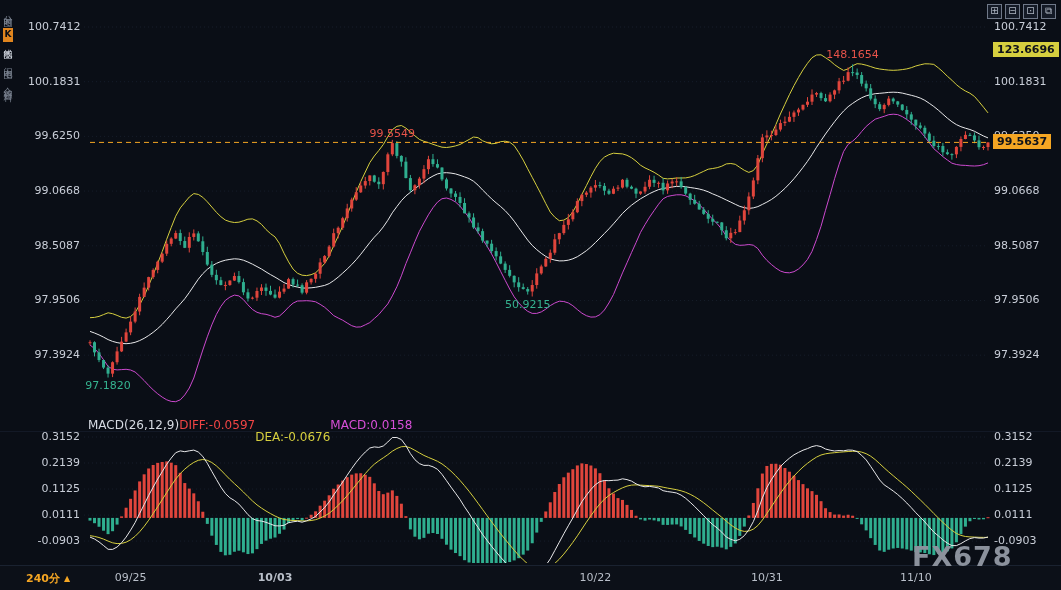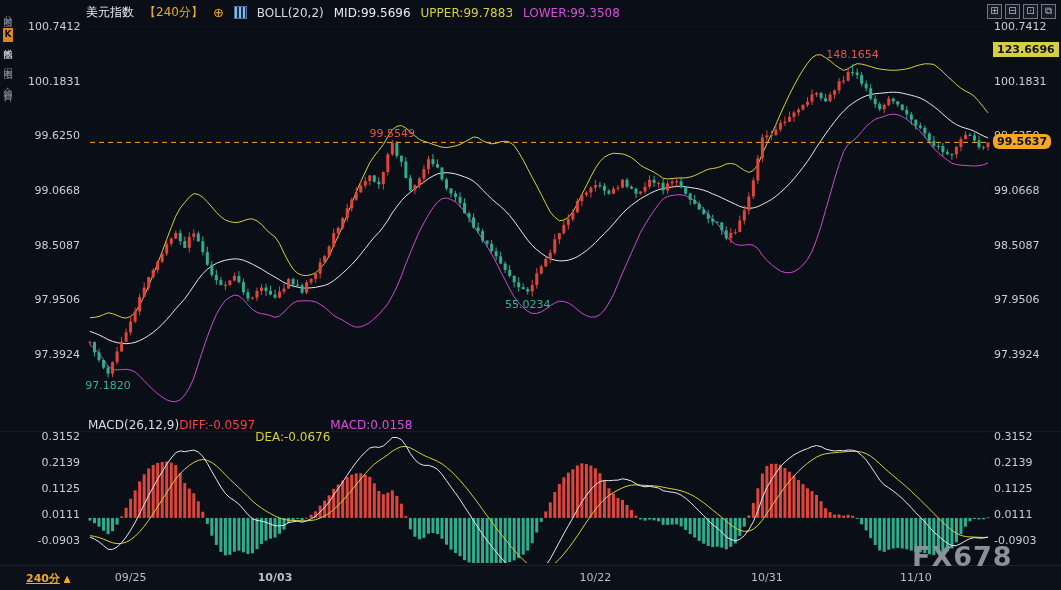--- a/index.html
+++ b/index.html
@@ -37,21 +37,21 @@
   .ann.up{color:#e8534a;}
   .ann.down{color:#35b390;}
   .macd-header{position:absolute;left:88px;top:418px;display:flex;font-size:12px;z-index:4;}
   .macd-l{color:#d6dae2;}
   .macd-diff{color:#ef4444;}
   .macd-dea{color:#d6cf3f;margin-top:12px;}
   .macd-m{color:#d84fd8;}
   .timebar{position:absolute;left:0;right:0;top:565px;height:25px;background:#0c1018;
            border-top:1px solid #1a2230;z-index:2;}
   .period-badge{position:absolute;left:26px;top:571px;color:#f5a623;font-size:11px;
-                font-weight:bold;display:flex;gap:4px;align-items:center;z-index:4;cursor:pointer;text-decoration:underline;}
+                font-weight:bold;display:flex;gap:4px;align-items:center;z-index:4;cursor:pointer;}
   .tri{font-size:8px;}
   .t-tick{position:absolute;top:571px;font-size:11px;color:#b9bfc9;transform:translateX(-50%);z-index:3;}
   #datebox{position:absolute;top:568px;background:#8a5716;color:#f2e9da;font-size:11px;
            padding:2px 8px;transform:translateX(-50%);z-index:4;white-space:nowrap;}
   #watermark{position:absolute;left:912px;top:541px;font-size:27px;font-weight:bold;
              color:#8b919c;letter-spacing:1px;z-index:4;}
 </style>
 </head>
 <body>
 
@@ -683,46 +683,36 @@
         <rect x="972.9623115577889" y="517.91184" width="3" height="1.1114154396442473" fill="#2fae8f"></rect>
         <rect x="977.4748743718593" y="517.91184" width="3" height="1.589754871573973" fill="#2fae8f"></rect>
         <rect x="981.9874371859296" y="517.91184" width="3" height="1.3925007231899826" fill="#2fae8f"></rect>
         <rect x="986.5" y="517.2006136256684" width="3" height="1" fill="#e0453c"></rect>
         <polyline points="90.0,535.7 94.5,536.4 99.0,537.5 103.5,539.1 108.1,541.1 112.6,542.8 117.1,543.6 121.6,543.4 126.1,542.2 130.6,539.8 135.1,536.3 139.6,531.8 144.2,526.3 148.7,520.2 153.2,513.5 157.7,506.7 162.2,499.7 166.7,492.6 171.2,485.7 175.7,479.1 180.3,473.5 184.8,469.1 189.3,465.4 193.8,462.4 198.3,460.3 202.8,459.5 207.3,460.3 211.8,462.5 216.4,465.9 220.9,470.1 225.4,474.8 229.9,479.4 234.4,483.6 238.9,487.7 243.4,492.0 247.9,496.5 252.5,501.0 257.0,504.9 261.5,508.1 266.0,511.0 270.5,513.6 275.0,516.0 279.5,518.0 284.0,519.5 288.6,520.1 293.1,520.5 297.6,520.6 302.1,520.9 306.6,520.9 311.1,520.5 315.6,519.7 320.1,518.1 324.7,516.0 329.2,513.2 333.7,509.5 338.2,505.3 342.7,500.7 347.2,495.6 351.7,490.2 356.2,484.6 360.8,479.0 365.3,473.6 369.8,468.5 374.3,464.2 378.8,460.8 383.3,457.8 387.8,454.7 392.3,451.2 396.9,448.5 401.4,446.7 405.9,446.5 410.4,447.9 414.9,450.3 419.4,452.9 423.9,455.4 428.4,457.4 433.0,459.3 437.5,461.3 442.0,463.9 446.5,467.3 451.0,471.2 455.5,475.6 460.0,480.4 464.5,485.7 469.1,491.3 473.6,497.2 478.1,503.3 482.6,509.5 487.1,515.7 491.6,521.8 496.1,527.8 500.6,533.7 505.2,539.4 509.7,544.9 514.2,550.2 518.7,555.3 523.2,559.8 527.7,563.9 532.2,567.1 536.7,568.9 541.3,569.4 545.8,568.6 550.3,566.7 554.8,563.4 559.3,559.2 563.8,554.1 568.3,548.4 572.8,542.4 577.4,535.8 581.9,529.0 586.4,522.2 590.9,515.7 595.4,509.5 599.9,503.9 604.4,499.2 608.9,495.5 613.5,492.5 618.0,490.0 622.5,487.8 627.0,486.1 631.5,485.1 636.0,484.9 640.5,485.1 645.0,485.4 649.6,485.6 654.1,485.9 658.6,486.3 663.1,487.2 667.6,488.1 672.1,488.9 676.6,489.7 681.1,490.8 685.7,492.3 690.2,494.3 694.7,496.7 699.2,499.6 703.7,502.8 708.2,506.3 712.7,510.0 717.2,513.6 721.8,517.3 726.3,521.2 730.8,524.9 735.3,528.0 739.8,530.3 744.3,531.4 748.8,531.1 753.3,529.2 757.9,525.5 762.4,520.0 766.9,513.5 771.4,506.7 775.9,499.9 780.4,493.3 784.9,487.0 789.4,481.3 794.0,476.0 798.5,471.3 803.0,467.0 807.5,463.3 812.0,460.0 816.5,457.1 821.0,455.0 825.5,453.8 830.1,453.1 834.6,452.7 839.1,452.2 843.6,451.9 848.1,451.5 852.6,451.3 857.1,451.3 861.6,452.1 866.2,453.7 870.7,456.2 875.2,459.6 879.7,463.7 884.2,467.9 888.7,471.9 893.2,475.7 897.7,479.5 902.3,483.3 906.8,487.2 911.3,491.3 915.8,495.6 920.3,499.9 924.8,504.3 929.3,508.8 933.8,513.5 938.4,518.0 942.9,522.4 947.4,526.5 951.9,530.3 956.4,533.4 960.9,535.4 965.4,536.5 969.9,536.9 974.5,537.1 979.0,537.3 983.5,537.4 988.0,537.4" fill="none" stroke="#d6cf3f" stroke-width="1"></polyline>
         <polyline points="90.0,537.1 94.5,539.0 99.0,541.9 103.5,545.5 108.1,549.3 112.6,549.4 117.1,547.0 121.6,542.7 126.1,537.1 130.6,530.2 135.1,522.6 139.6,513.5 144.2,504.5 148.7,495.4 153.2,487.1 157.7,479.1 162.2,471.7 166.7,464.3 171.2,458.1 175.7,452.7 180.3,450.9 184.8,451.7 189.3,450.8 193.8,450.1 198.3,452.0 202.8,456.4 207.3,463.3 211.8,471.4 216.4,479.4 220.9,487.1 225.4,493.5 229.9,497.8 234.4,500.5 238.9,504.1 243.4,509.2 247.9,514.6 252.5,518.7 257.0,520.5 261.5,521.1 266.0,522.3 270.5,524.0 275.0,525.8 279.5,525.9 284.0,525.3 288.6,522.7 293.1,521.8 297.6,521.2 302.1,522.2 306.6,520.8 311.1,518.9 315.6,516.4 320.1,512.0 324.7,507.4 329.2,501.9 333.7,494.9 338.2,488.6 342.7,482.0 347.2,475.2 351.7,468.5 356.2,462.3 360.8,456.7 365.3,452.0 369.8,448.0 374.3,446.9 378.8,447.4 383.3,446.0 387.8,442.0 392.3,437.5 396.9,437.5 401.4,439.6 405.9,445.6 410.4,453.6 414.9,459.7 419.4,463.6 423.9,465.4 428.4,465.3 433.0,466.8 437.5,469.3 442.0,474.4 446.5,480.7 451.0,487.1 455.5,493.2 460.0,499.5 464.5,506.8 469.1,513.5 473.6,520.9 478.1,527.5 482.6,534.5 487.1,540.4 491.6,546.3 496.1,551.8 500.6,557.2 505.2,562.2 509.7,567.0 514.2,571.5 518.7,575.4 523.2,578.2 527.7,580.2 532.2,579.8 536.7,576.3 541.3,571.4 545.8,565.4 550.3,558.9 554.8,550.5 559.3,542.2 563.8,533.8 568.3,525.8 572.8,518.0 577.4,509.6 581.9,501.7 586.4,495.3 590.9,489.5 595.4,484.7 599.9,481.6 604.4,480.5 608.9,480.7 613.5,480.3 618.0,480.1 622.5,478.8 627.0,479.6 631.5,481.1 636.0,483.8 640.5,485.8 645.0,486.8 649.6,486.4 654.1,487.1 658.6,488.0 663.1,490.7 667.6,491.6 672.1,492.2 676.6,493.0 681.1,495.1 685.7,498.3 690.2,502.3 694.7,506.5 699.2,511.1 703.7,515.7 708.2,520.4 712.7,524.6 717.2,528.0 721.8,532.2 726.3,537.0 730.8,539.3 735.3,540.8 739.8,539.3 744.3,535.7 748.8,529.8 753.3,521.7 757.9,510.7 762.4,497.8 766.9,487.5 771.4,479.7 775.9,472.9 780.4,466.7 784.9,462.1 789.4,458.2 794.0,454.8 798.5,452.4 803.0,450.2 807.5,448.6 812.0,446.6 816.5,445.6 821.0,446.6 825.5,449.0 830.1,450.2 834.6,451.0 839.1,450.5 843.6,450.8 848.1,450.0 852.6,450.2 857.1,451.6 861.6,455.3 866.2,459.9 870.7,466.4 875.2,473.1 879.7,480.0 884.2,484.9 888.7,487.8 893.2,491.0 897.7,494.5 902.3,498.6 906.8,503.0 911.3,507.7 915.8,512.7 920.3,517.2 924.8,521.9 929.3,527.0 933.8,532.1 938.4,535.9 942.9,539.9 947.4,543.2 951.9,545.6 956.4,545.6 960.9,543.6 965.4,540.9 969.9,538.6 974.5,537.6 979.0,538.1 983.5,538.1 988.0,537.0" fill="none" stroke="#e8e8ea" stroke-width="1"></polyline>
       </g>
       <line x1="90" x2="990" y1="142.3950000000009" y2="142.3950000000009" stroke="#f5a623" stroke-width="1" stroke-dasharray="5 4"></line>
     </svg>
 
-  <div class="header">
-    <span class="sym">美元指数</span>
-    <span class="period">【240分】</span>
-    <span class="plus">⊕</span>
-    <span class="chip"></span>
-    <span class="boll">BOLL(20,2)</span>
-    <span class="mid">MID:99.5696</span>
-    <span class="upper">UPPER:99.7883</span>
-    <span class="lower">LOWER:99.3508</span>
-  </div>
 
   <div class="winicons" id="winicons">
       <span class="winicon">⊞</span>
       <span class="winicon">⊟</span>
       <span class="winicon">⊡</span>
       <span class="winicon">⧉</span>
     </div>
   <div class="sidebar" id="sidebar">
       <div class="side-item"><span>分时图</span></div>
       <div class="side-item active"><span class="side-badge">K</span><span>线图</span></div>
       <div class="side-item"><span>闪电图</span></div>
       <div class="side-item"><span>合约资料</span></div>
     </div>
 
   <div id="badge-upper" class="badge" style="top: 41.638px;">123.6696</div>
-  <div id="badge-last" class="badge" style="top: 134.395px; border-radius: 6px;">99.5637</div>
+  <div id="badge-last" class="badge" style="top: 134.395px;">99.5637</div>
 
   <div class="macd-header">
     <span class="macd-l">MACD(26,12,9)</span>
     <span class="macd-diff">DIFF:-0.0597</span>
     <span class="macd-dea">DEA:-0.0676</span>
     <span class="macd-m">MACD:0.0158</span>
   </div>
 
   <div class="timebar"></div>
   <div class="period-badge">
@@ -754,15 +744,15 @@
     <div class="axis-tick right-tick" style="top: 508.062px;">0.0111</div>
     <div class="axis-tick left-tick" style="top: 534.092px;">-0.0903</div>
     <div class="axis-tick right-tick" style="top: 534.092px;">-0.0903</div>
     <div class="t-tick" style="left: 130.613px;">09/25</div>
     <div class="t-tick" style="left: 275.015px; font-weight: bold;">10/03</div>
     <div class="t-tick" style="left: 595.407px;">10/22</div>
     <div class="t-tick" style="left: 766.884px;">10/31</div>
     <div class="t-tick" style="left: 915.799px;">11/10</div>
     <div class="ann up" style="left: 852.623px; top: 48.3674px;">148.1654</div>
     <div class="ann up" style="left: 392.342px; top: 127.257px;">99.5549</div>
-    <div class="ann down" style="left: 527.719px; top: 297.569px;">55.0234</div>
+    <div class="ann down" style="left: 527.719px; top: 297.569px;">50.9215</div>
     <div class="ann down" style="left: 108.05px; top: 378.802px;">97.1820</div>
   </div>
 
 </body></html>

